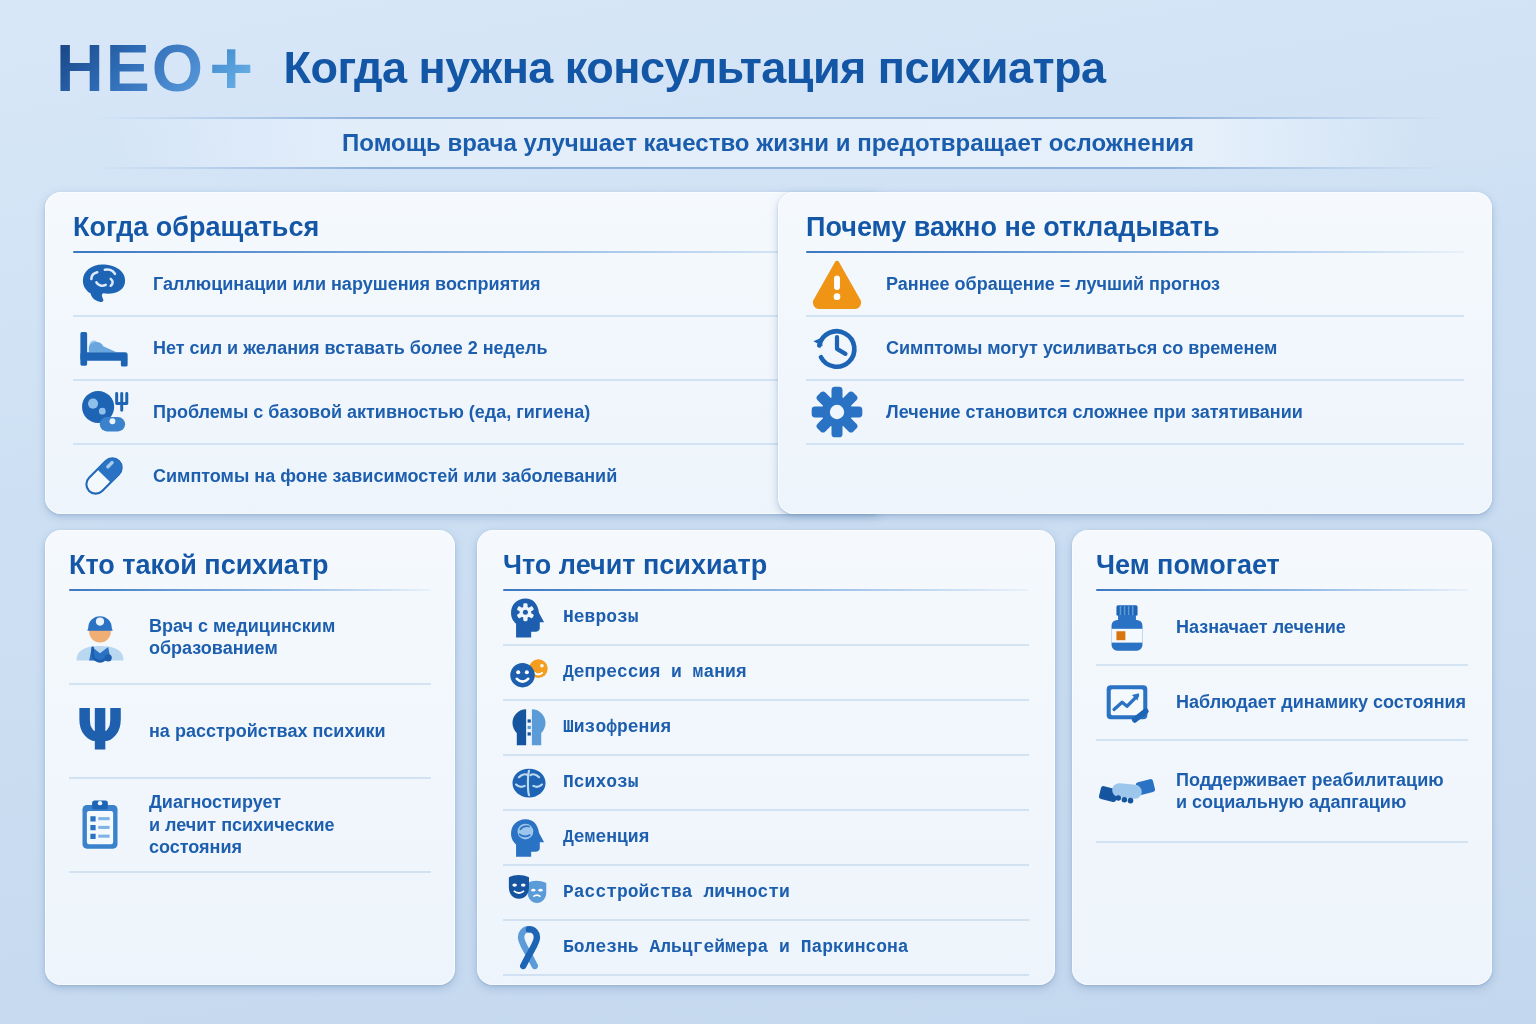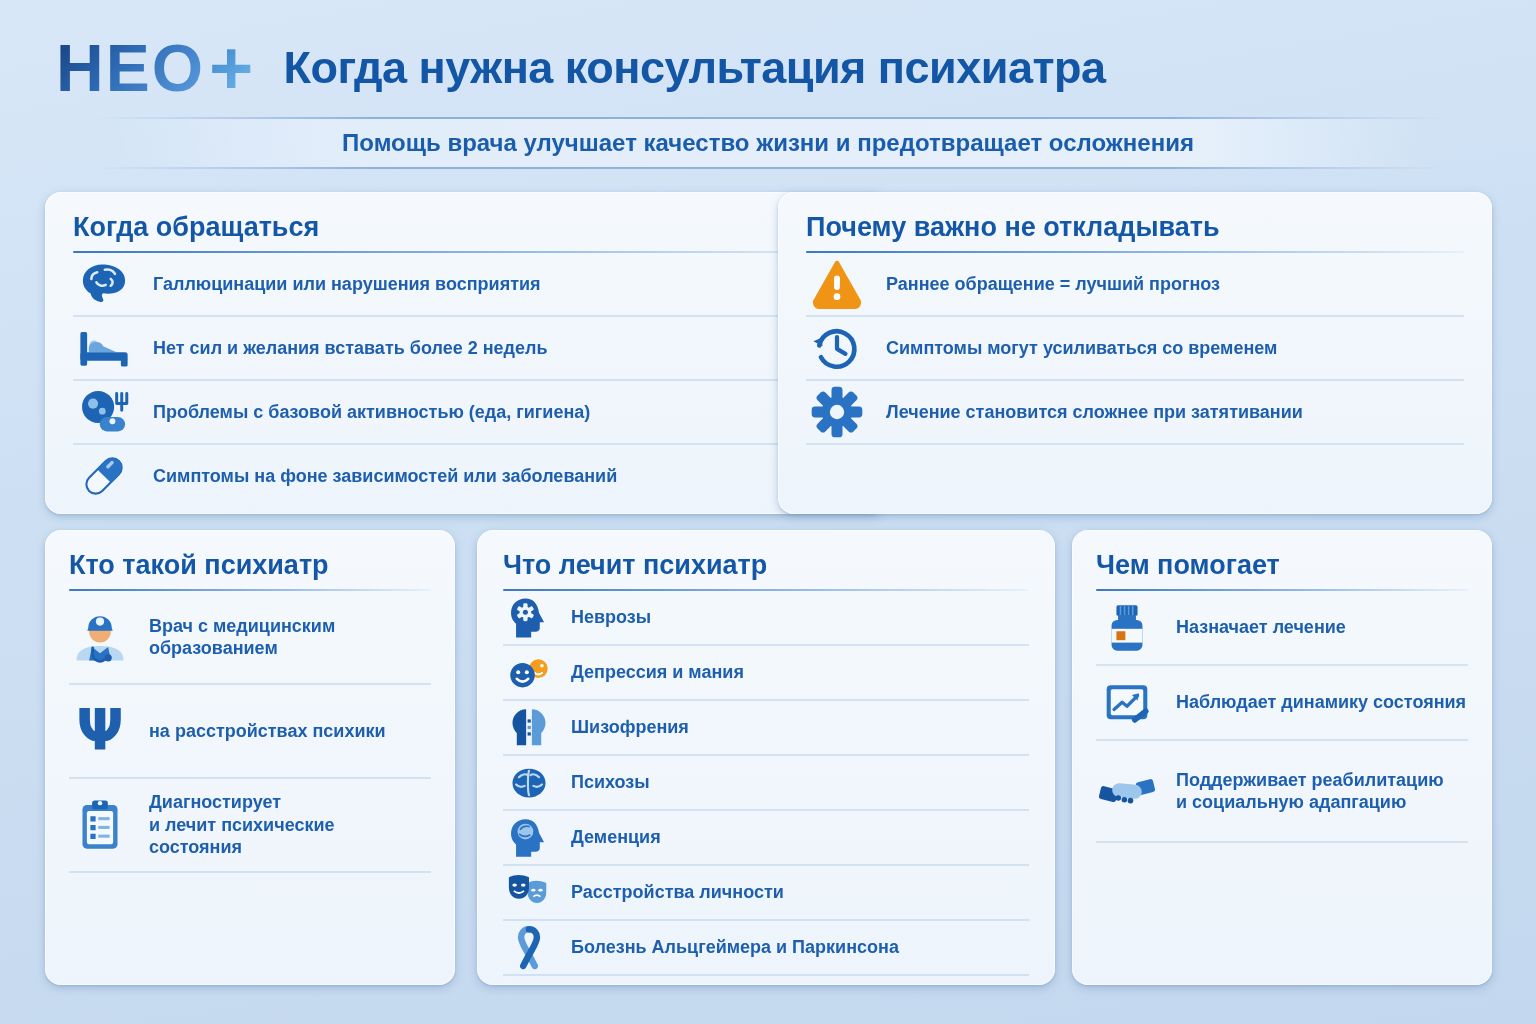--- a/index.html
+++ b/index.html
@@ -45,21 +45,21 @@
   .card-when{left:45px;top:192px;width:841px;height:322px;}
   .card-why{left:778px;top:192px;width:714px;height:322px;}
   .card-who{left:45px;top:530px;width:410px;height:455px;padding:16px 24px 0;}
   .card-what{left:477px;top:530px;width:578px;height:455px;padding:16px 26px 0;}
   .card-how{left:1072px;top:530px;width:420px;height:455px;padding:16px 24px 0;}
   
   .item{display:flex;align-items:center;gap:18px;border-bottom:2px solid rgba(163,195,226,.38);}
   .card-when .item,.card-why .item{height:62px;}
   .card-when .item:last-child{border-bottom:none;}
   .card-who .item{height:92px;}
-  .card-what .item{height:53px;gap:16px;}
+  .card-what .item{height:53px;gap:8px;font-family:Liberation Mono, monospace;}
   .card-how .item{height:73px;}
   .card-how .item-tall{height:100px;}
   .ic{flex:0 0 62px;display:flex;align-items:center;justify-content:center;}
   .card-what .ic{flex:0 0 52px;}
   .txt{font-size:18px;font-weight:bold;color:#1d5fae;line-height:1.25;}
   .txt span{display:block;}
   .psi{font-family:"DejaVu Sans",sans-serif;font-size:56px;font-weight:bold;color:#1e5fae;line-height:1;}
 </style>
 </head>
 <body>

